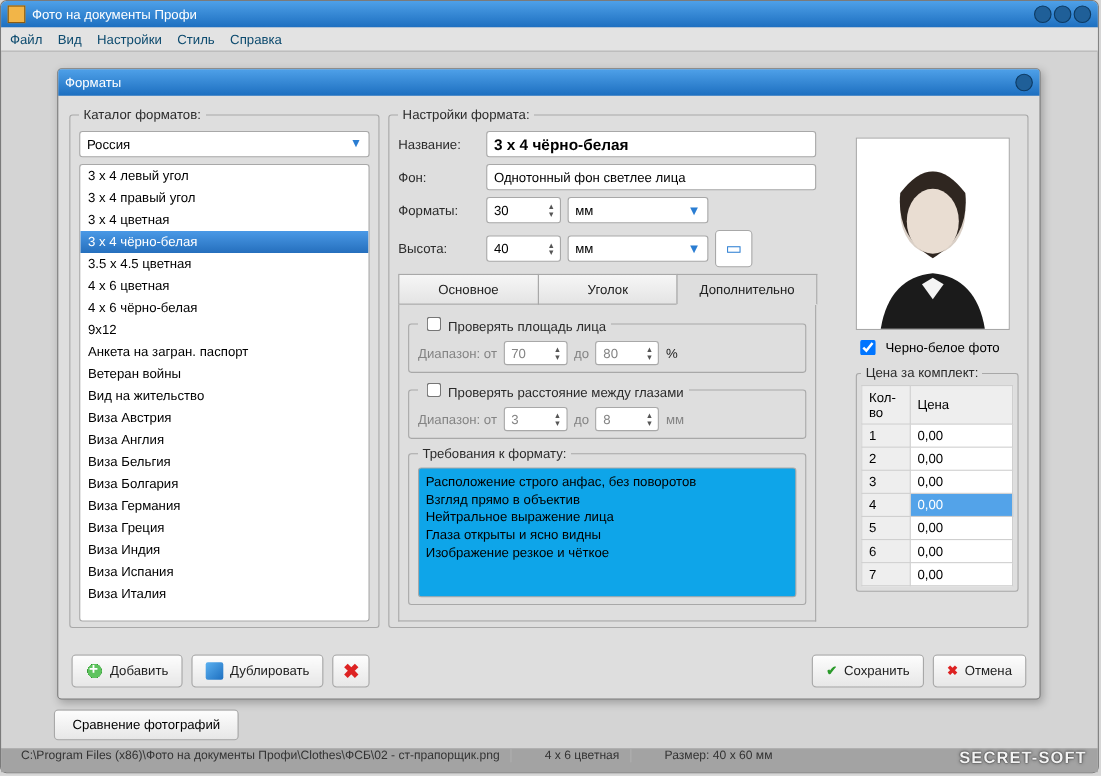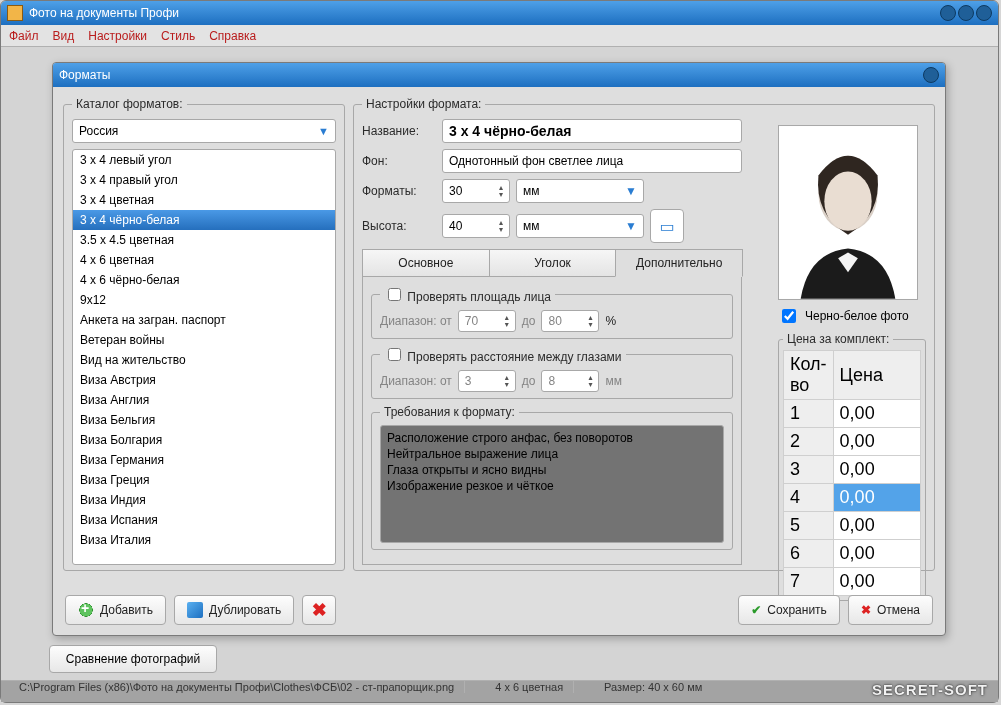--- a/index.html
+++ b/index.html
@@ -46,21 +46,21 @@
     border: 1px solid #0d3a62;
   }
   .menubar {
     height: 22px;
     background: #e3e3e3;
     border-bottom: 1px solid #b0b0b0;
     display: flex;
     align-items: center;
     padding: 4px 8px;
     gap: 14px;
-    color: #b91c1c;
+    color: #0c4a6e;
   }
   .menubar span { cursor: default; }
   .status-bar {
     position: absolute;
     left: 0; bottom: 0;
     width: 100%; height: 22px;
     background: #a3a3a3;
     border-top: 1px solid #b0b0b0;
     display: flex;
     align-items: flex-start;
@@ -177,21 +177,21 @@
     border: 1px solid #a8a8a8;
     border-top: none;
     padding: 8px;
   }
   fieldset.compact { padding: 6px 8px; margin-bottom:6px; }
   .compact legend { font-size: 12px; }
 
   .small-row { display:flex; align-items:center; gap:6px; color:#848484; }
   .small-row .input { height: 22px; color:#848484; }
   .req-box {
-    background: #737373; border: 1px solid #a8a8a8; border-radius: 3px;
+    background: #0ea5e9; border: 1px solid #a8a8a8; border-radius: 3px;
     padding: 4px 6px;
     height: 118px;
   }
   .req-box div { padding: 1px 0; }
 
   .right-col {
     position: absolute; right: 8px; top: 14px; width: 148px;
   }
   .photo {
     width: 140px; height: 175px;
@@ -202,21 +202,21 @@
     overflow: hidden;
   }
   .check-row { display:flex; align-items:center; gap:6px; margin-bottom:6px; }
   .check-row input { width:14px; height:14px; }
 
   .price-table {
     width: 100%;
     border: 1px solid #a8a8a8;
     background: #fff;
     border-collapse: collapse;
-    font-size: 18px;
+    font-size: 12px;
   }
   .price-table th, .price-table td {
     border: 1px solid #cfcfcf;
     padding: 3px 6px;
     text-align: left;
   }
   .price-table th { background: #eee; font-weight: normal; }
   .price-table tr.sel td { background: #53a3e9; color: #fff; }
   .price-table td.num { background:#eee; width: 44px; }
   .price-table tr.sel td.num { background:#eee; color:#000; }
@@ -419,20 +419,21 @@
                 <span class="arrows">▴<br>▾</span>
               </div>
               <span>мм</span>
             </div>
           </fieldset>
 
           <fieldset class="compact">
             <legend>Требования к формату:</legend>
             <div class="req-box" id="req-list">
                 <div>Расположение строго анфас, без поворотов</div>
+                <div>Взгляд прямо в объектив</div>
                 <div>Нейтральное выражение лица</div>
                 <div>Глаза открыты и ясно видны</div>
                 <div>Изображение резкое и чёткое</div>
               </div>
           </fieldset>
         </div>
       </div>
 
       <div class="right-col">
         <div class="photo">

